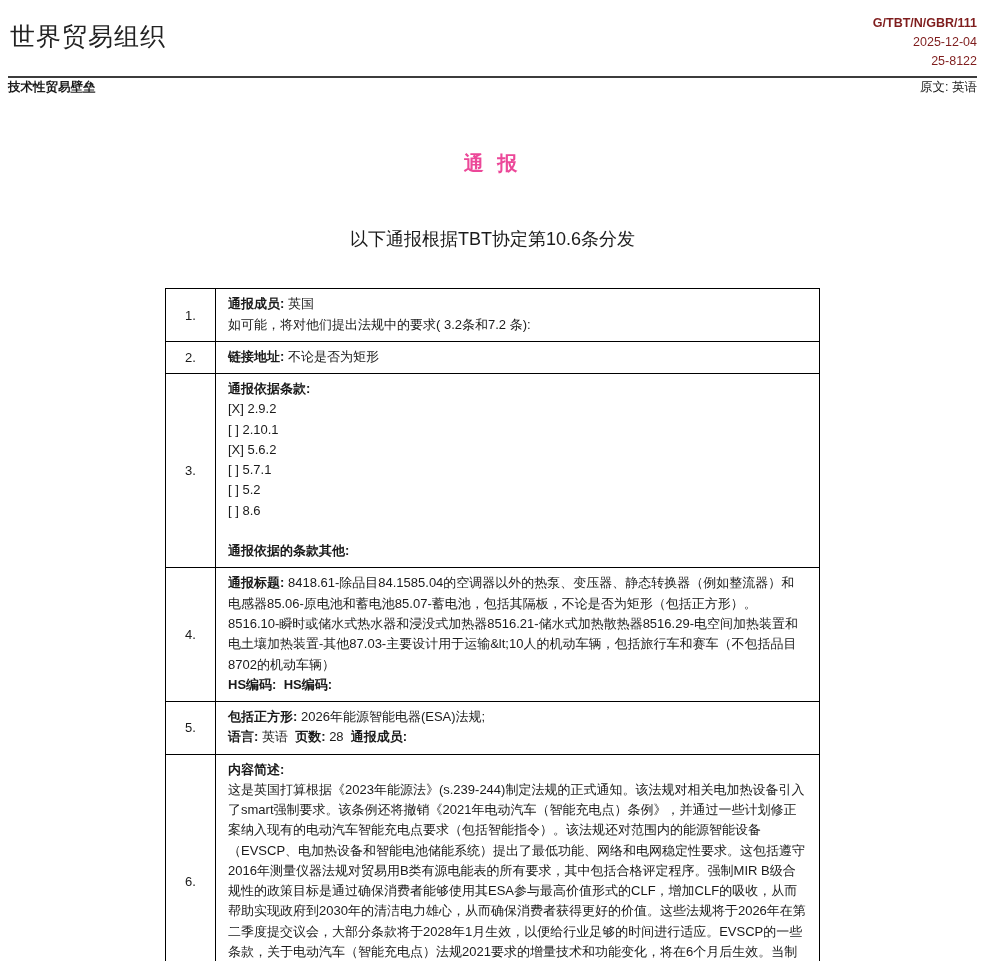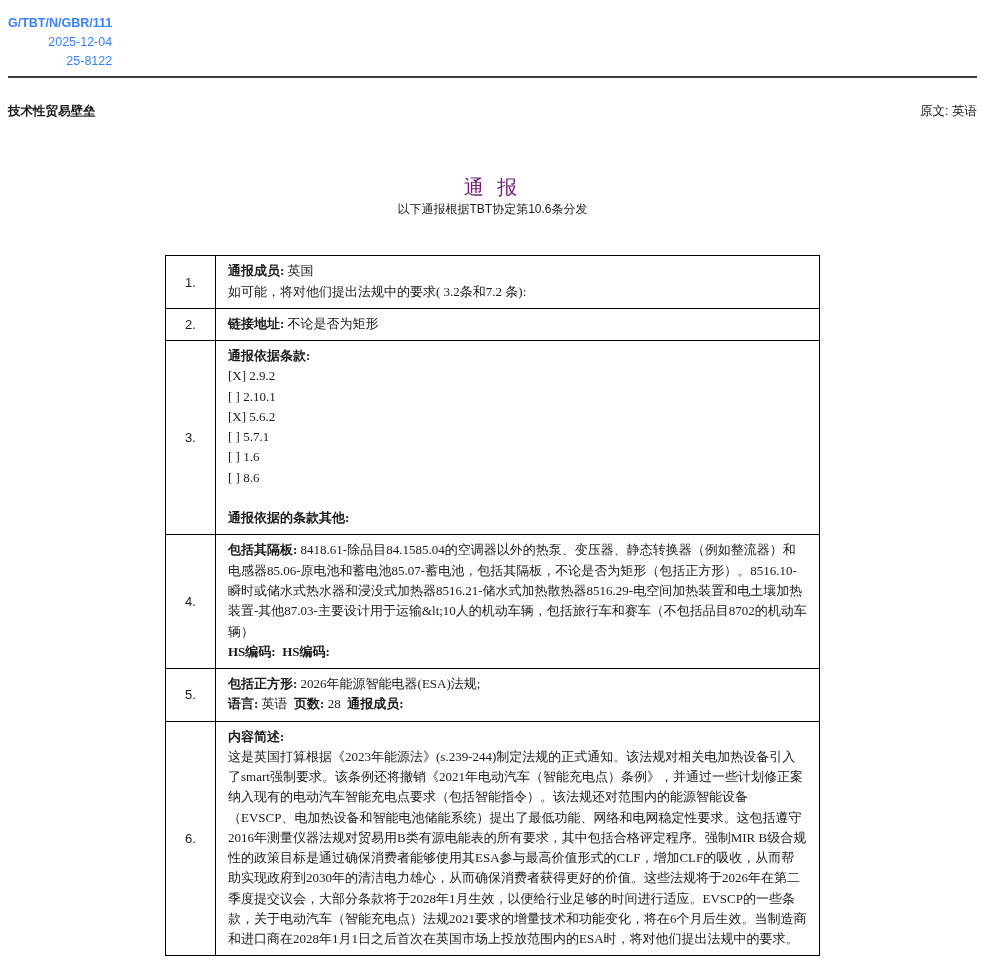--- a/index.html
+++ b/index.html
@@ -24,51 +24,52 @@
     font-weight: 400;
     color: #222222;
     letter-spacing: 1px;
     padding-top: 8px;
     padding-left: 2px;
   }
   .doc-meta {
     text-align: right;
     font-size: 12.5px;
     line-height: 1.5;
-    color: #3b82f6;
+    color: #7f1d1d;
     padding-top: 2px;
   }
   .doc-number { font-weight: bold; }
 
   .rule {
     border: none;
     border-top: 2px solid #3c3c3c;
     margin: 6px 0 0 0;
   }
 
   .sub-row {
     display: flex;
     justify-content: space-between;
     font-size: 12.5px;
-    margin-top: 25px;
+    margin-top: 1px;
   }
   .committee { font-weight: bold; }
 
   
   .notif-title {
     text-align: center;
-    color: #701a75;
-    font-weight: normal;
+    color: #ec4899;
+    font-weight: bold;
     font-size: 20px;
     letter-spacing: 4px;
     margin-top: 54px;
   }
   .dist-line {
     text-align: center;
-    font-size: 12px;
+    font-size: 18px;
+    margin-top: 50px;
   }
 
   
   table.notif {
     width: 655px;
     margin: 37px auto 0 auto;
     border-collapse: collapse;
   }
   table.notif td {
     border: 1px solid #000000;
@@ -79,29 +80,30 @@
     width: 50px;
     text-align: center;
     vertical-align: middle;
     padding: 4px 2px;
   }
   td.content {
     padding: 5px 12px 6px 12px;
     line-height: 1.56;
     vertical-align: middle;
   }
-  td.content .line { min-height: 1em; font-family: Liberation Serif, serif; }
+  td.content .line { min-height: 1em; }
   td.content b { font-weight: bold; }
 </style>
 </head>
 <body>
 
 <div class="page">
 
   <div class="masthead">
+    <div class="org-title">世界贸易组织</div>
     <div class="doc-meta">
       <div class="doc-number">G/TBT/N/GBR/111</div>
       <div class="doc-date">2025-12-04</div>
       <div class="doc-ref">25-8122</div>
     </div>
   </div>
 
   <hr class="rule">
 
   <div class="sub-row">
@@ -129,30 +131,30 @@
           </td>
         </tr>
         <tr>
           <td class="num">3.</td>
           <td class="content">
             <div class="line"><b>通报依据条款:</b></div>
             <div class="line"><span>[X] 2.9.2</span></div>
             <div class="line"><span>[ ] 2.10.1</span></div>
             <div class="line"><span>[X] 5.6.2</span></div>
             <div class="line"><span>[ ] 5.7.1</span></div>
-            <div class="line"><span>[ ] 1.6</span></div>
+            <div class="line"><span>[ ] 5.2</span></div>
             <div class="line"><span>[ ] 8.6</span></div>
             <div class="line">&nbsp;</div>
             <div class="line"><b>通报依据的条款其他:</b></div>
           </td>
         </tr>
         <tr>
           <td class="num">4.</td>
           <td class="content">
-            <div class="line"><b>包括其隔板:</b><span> 8418.61-除品目84.1585.04的空调器以外的热泵、变压器、静态转换器（例如整流器）和电感器85.06-原电池和蓄电池85.07-蓄电池，包括其隔板，不论是否为矩形（包括正方形）。8516.10-瞬时或储水式热水器和浸没式加热器8516.21-储水式加热散热器8516.29-电空间加热装置和电土壤加热装置-其他87.03-主要设计用于运输&amp;lt;10人的机动车辆，包括旅行车和赛车（不包括品目8702的机动车辆）</span></div>
+            <div class="line"><b>通报标题:</b><span> 8418.61-除品目84.1585.04的空调器以外的热泵、变压器、静态转换器（例如整流器）和电感器85.06-原电池和蓄电池85.07-蓄电池，包括其隔板，不论是否为矩形（包括正方形）。8516.10-瞬时或储水式热水器和浸没式加热器8516.21-储水式加热散热器8516.29-电空间加热装置和电土壤加热装置-其他87.03-主要设计用于运输&amp;lt;10人的机动车辆，包括旅行车和赛车（不包括品目8702的机动车辆）</span></div>
             <div class="line"><b>HS编码:</b><span>&nbsp;&nbsp;</span><b>HS编码:</b></div>
           </td>
         </tr>
         <tr>
           <td class="num">5.</td>
           <td class="content">
             <div class="line"><b>包括正方形:</b><span> 2026年能源智能电器(ESA)法规;</span></div>
             <div class="line"><b>语言:</b><span> 英语&nbsp; </span><b>页数:</b><span> 28&nbsp; </span><b>通报成员:</b></div>
           </td>
         </tr>

